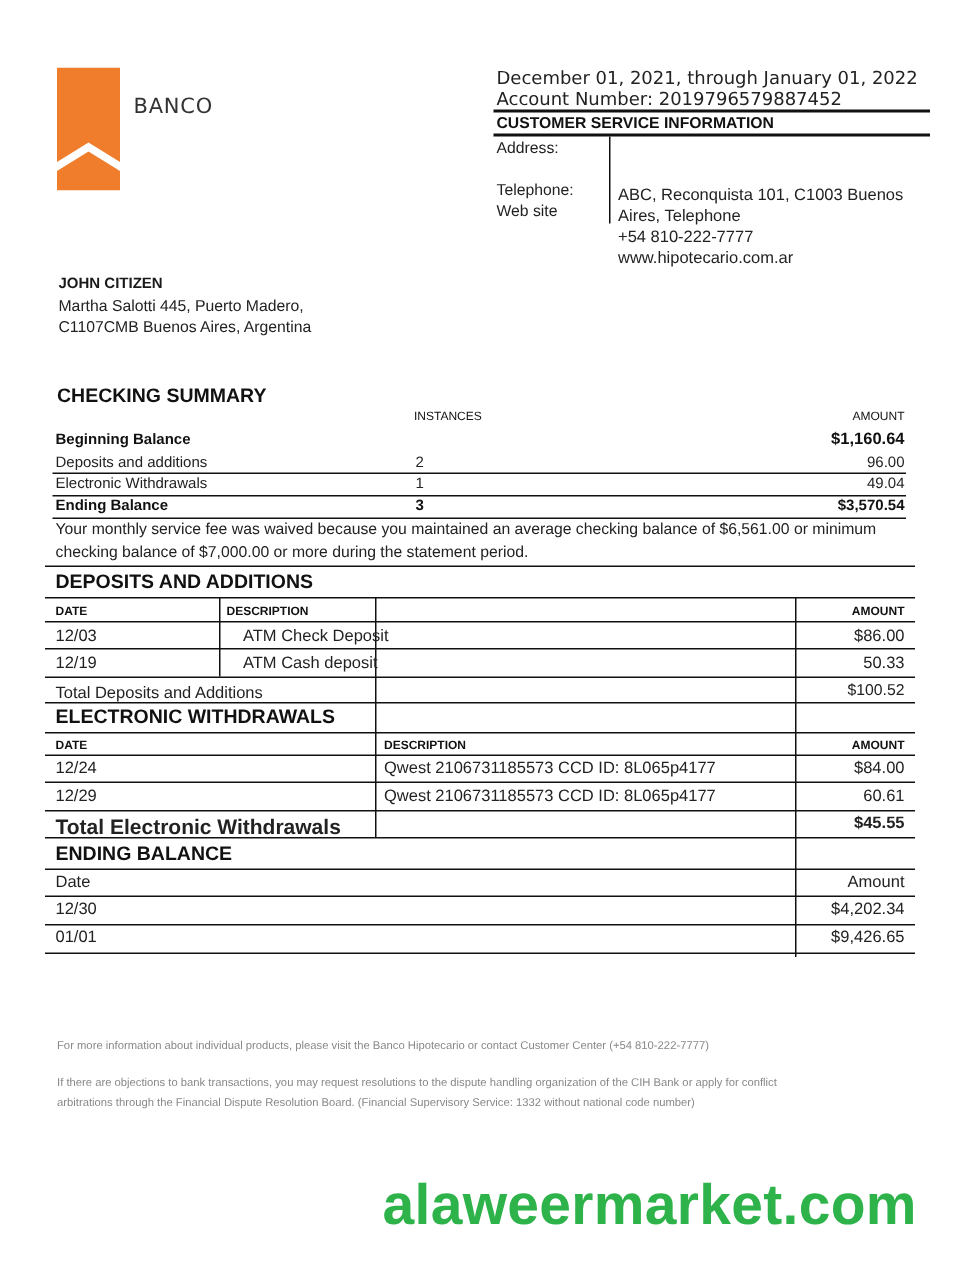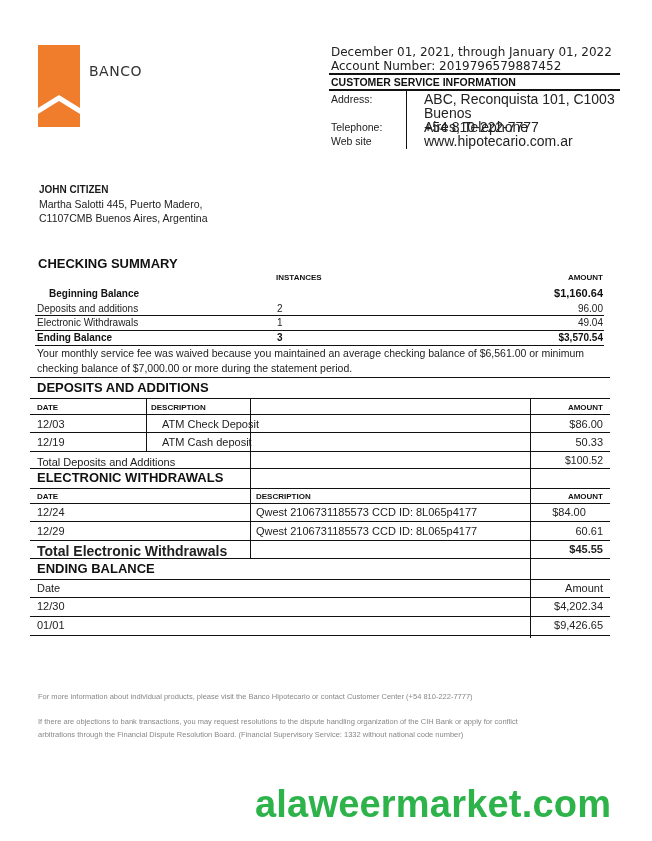--- a/index.html
+++ b/index.html
@@ -15,30 +15,30 @@
   #logo-name { position: absolute; left: 49px; top: 31px; font-size: 31px; color: #333; letter-spacing: 0.3px; font-weight: 300; }
 
   
   #period { left: 331px; top: 45px; font-size: 12px; color: #222; }
   #account { left: 331px; top: 59px; font-size: 12px; color: #222; }
   .hline { position: absolute; height: 0; border-top: 2px solid #111; }
   .hline1 { border-top-width: 1px; }
   .vline { position: absolute; width: 0; border-left: 1px solid #111; }
   #csi-title { left: 331px; top: 76px; font-size: 10.5px; font-weight: bold; color: #111; }
   .csi-label { position: absolute; left: 331px; font-size: 10.5px; color: #222; }
-  .csi-value { position: absolute; left: 424px; font-size: 14px; color: #222; line-height: 14px; width: 200px; }
+  .csi-value { position: absolute; left: 412px; font-size: 11px; color: #222; line-height: 14px; width: 200px; margin-top: 31px; }
 
   
   #cust-name { left: 39px; top: 184px; font-size: 10px; font-weight: bold; }
   .cust-line { position: absolute; left: 39px; font-size: 10.5px; color: #222; }
 
   
   .section-title { position: absolute; font-weight: bold; color: #111; }
   #sum-title { left: 38px; top: 256px; font-size: 13px; }
-  .colhead { position: absolute; font-size: 8px; font-weight: bold; color: #111; }
+  .colhead { position: absolute; font-size: 8px; font-weight: normal; color: #111; }
   .row-text { position: absolute; font-size: 10px; color: #222; }
   .bold { font-weight: bold; color: #111; }
   .right { text-align: right; }
 
   .note { position: absolute; left: 37px; font-size: 10.5px; color: #222; }
 
   .tbl-head { position: absolute; font-size: 8px; font-weight: bold; color: #111; }
   .tbl-cell { position: absolute; font-size: 11px; color: #222; }
 
   .footer { position: absolute; left: 38px; font-size: 7.5px; color: #888; }
@@ -74,21 +74,21 @@
 <div class="csi-value" style="top:134px;">www.hipotecario.com.ar</div>
 
 <div id="cust-name" class="abs">JOHN CITIZEN</div>
 <div class="cust-line" style="top:198px;">Martha Salotti 445, Puerto Madero,</div>
 <div class="cust-line" style="top:212px;">C1107CMB Buenos Aires, Argentina</div>
 
 <div id="sum-title" class="section-title">CHECKING SUMMARY</div>
 <div class="colhead" style="left:276px; top:273px;">INSTANCES</div>
 <div class="colhead" style="left:520px; top:273px; width:83px; text-align:right;">AMOUNT</div>
 
-<div class="row-text bold" style="left:37px; top:288px;margin-left:12px;">Beginning Balance</div>
+<div class="row-text bold" style="left:37px; top:288px;">Beginning Balance</div>
 <div class="row-text bold right" style="left:480px; top:287px; width:123px; font-size:11px;">$1,160.64</div>
 
 <div class="row-text" style="left:37px; top:303px;">Deposits and additions</div>
 <div class="row-text" style="left:277px; top:303px;">2</div>
 <div class="row-text right" style="left:480px; top:303px; width:123px;">96.00</div>
 <div class="hline hline1" style="left:35px; top:315px; width:569px;"></div>
 
 <div class="row-text" style="left:37px; top:317px;">Electronic Withdrawals</div>
 <div class="row-text" style="left:277px; top:317px;">1</div>
 <div class="row-text right" style="left:480px; top:317px; width:123px;">49.04</div>
@@ -137,21 +137,21 @@
 <div class="vline" style="left:250px; top:488px; height:70px;"></div>
 
 <div class="tbl-head" style="left:37px; top:492px;">DATE</div>
 <div class="tbl-head" style="left:256px; top:492px;">DESCRIPTION</div>
 <div class="tbl-head right" style="left:535px; top:492px; width:68px;">AMOUNT</div>
 <div class="hline hline1" style="left:30px; top:503px; width:580px;"></div>
 
 <div>
   <div class="tbl-cell" style="left:37px; top:506px;">12/24</div>
   <div class="tbl-cell" style="left:256px; top:506px;">Qwest 2106731185573 CCD ID: 8L065p4177</div>
-  <div class="tbl-cell right" style="left:535px; top:506px; width:68px;text-align:center;">$84.00</div>
+  <div class="tbl-cell right" style="left:535px; top:506px; width:68px;">$84.00</div>
 </div>
 <div class="hline hline1" style="left:30px; top:521px; width:580px;"></div>
 
 <div>
   <div class="tbl-cell" style="left:37px; top:525px;">12/29</div>
   <div class="tbl-cell" style="left:256px; top:525px;">Qwest 2106731185573 CCD ID: 8L065p4177</div>
   <div class="tbl-cell right" style="left:535px; top:525px; width:68px;">60.61</div>
 </div>
 <div class="hline hline1" style="left:30px; top:540px; width:580px;"></div>
 

